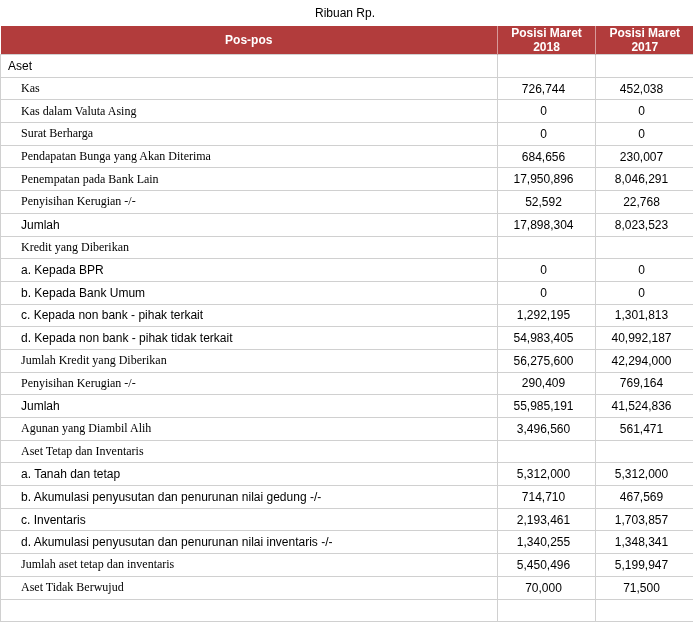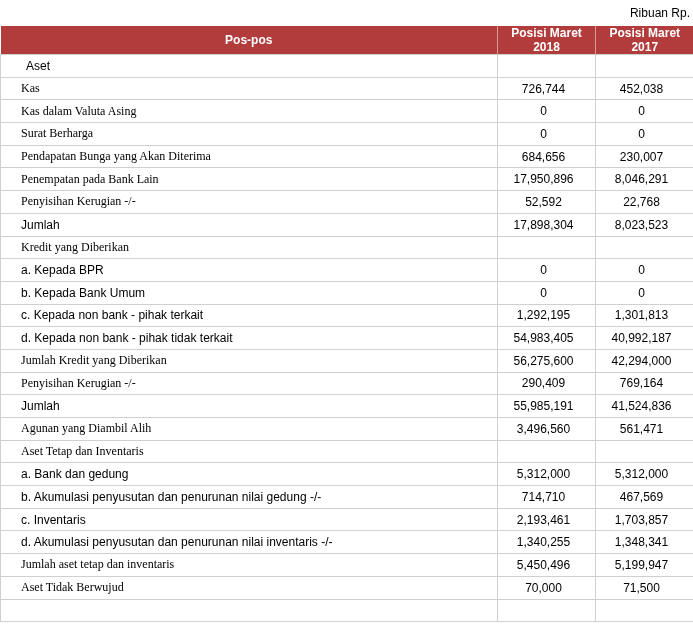--- a/index.html
+++ b/index.html
@@ -5,21 +5,21 @@
   * { box-sizing: border-box; margin: 0; padding: 0; }
   html, body {
     width: 693px; height: 625px;
     overflow: hidden;
     background: #ffffff;
     font-family: "Liberation Sans", sans-serif;
   }
   .page { width: 693px; height: 625px; overflow: hidden; }
   .unit-label {
     height: 26px;
-    text-align: right;
+    text-align: center;
     padding: 6px 3px 0 0;
     font-size: 12px;
     color: #000000;
   }
   table.report {
     width: 693px;
     border-collapse: collapse;
     table-layout: fixed;
   }
   col.c-label { width: 497px; }
@@ -40,21 +40,21 @@
   tbody td {
     border: 1px solid #D0D0D0;
     height: 22.7px;
     font-size: 12px;
     color: #000000;
     vertical-align: middle;
     white-space: nowrap;
     overflow: hidden;
   }
   td.label { text-align: left; }
-  td.label.indent-0 { padding-left: 25px; }
+  td.label.indent-0 { padding-left: 7px; }
   td.label.indent-1 { padding-left: 20px; font-family: Liberation Serif, serif; }
   td.label.indent-2 { padding-left: 20px; }
   td.value { text-align: center; padding-right: 6px; }
   tr.partial td { height: 22.7px; }
 </style>
 </head>
 <body>
 
 <div class="page">
 
@@ -158,21 +158,21 @@
           <td class="label indent-1">Agunan yang Diambil Alih</td>
           <td class="value">3,496,560</td>
           <td class="value">561,471</td>
         </tr>
         <tr>
           <td class="label indent-1">Aset Tetap dan Inventaris</td>
           <td class="value"></td>
           <td class="value"></td>
         </tr>
         <tr>
-          <td class="label indent-2">a. Bank dan gedung</td>
+          <td class="label indent-2">a. Tanah dan tetap</td>
           <td class="value">5,312,000</td>
           <td class="value">5,312,000</td>
         </tr>
         <tr>
           <td class="label indent-2">b. Akumulasi penyusutan dan penurunan nilai gedung -/-</td>
           <td class="value">714,710</td>
           <td class="value">467,569</td>
         </tr>
         <tr>
           <td class="label indent-2">c. Inventaris</td>

